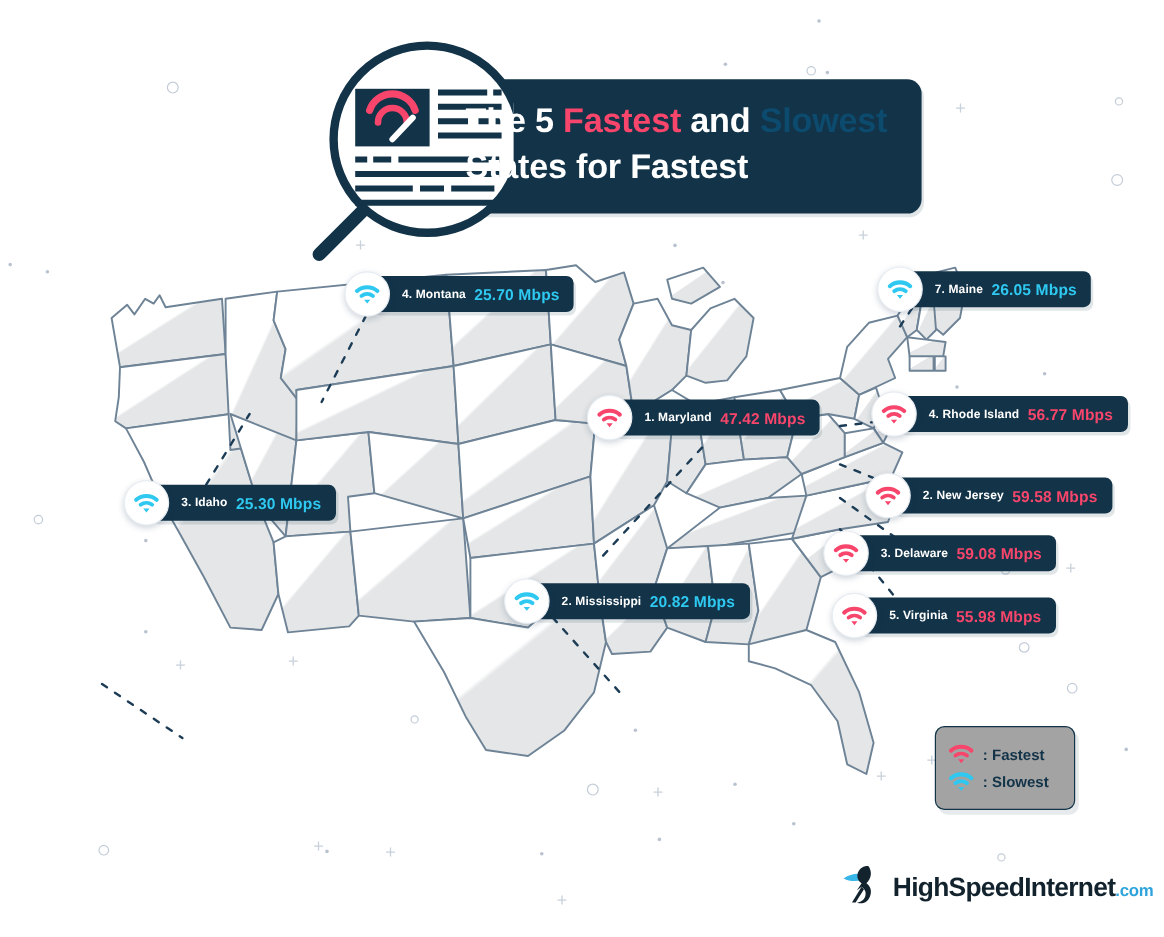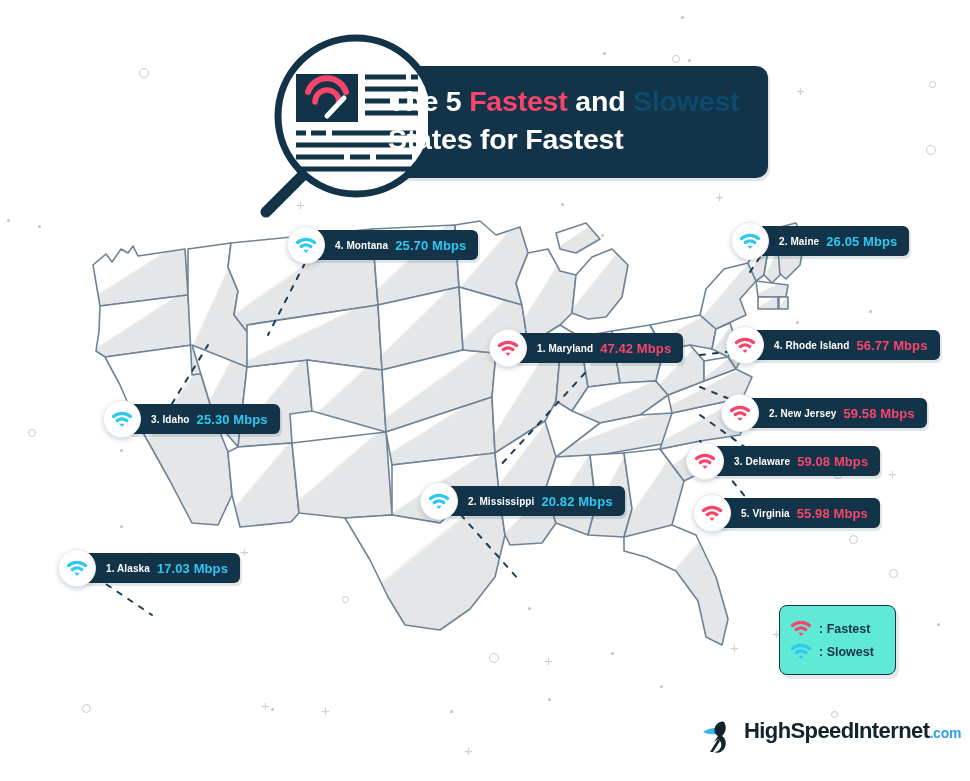--- a/index.html
+++ b/index.html
@@ -57,31 +57,31 @@
     padding:0 12px 0 26px;white-space:nowrap;
   }
   .pin .nm{color:#ffffff;font-size:10px;font-weight:bold;letter-spacing:.1px;}
   .pin .sp{font-size:13px;font-weight:bold;margin-left:7px;letter-spacing:.1px;}
   .pin.fast .sp{color:#f8456b;}
   .pin.slow .sp{color:#2ec8f0;}
 
   
   #legend{
     position:absolute;left:779px;top:605px;width:117px;height:70px;
-    background:#5eead4;border:1.5px solid #123348;border-radius:8px;
+    background:#a3a3a3;border:1.5px solid #123348;border-radius:8px;
     box-shadow:3px 4px 0 rgba(18,51,72,.10);
     display:flex;flex-direction:column;justify-content:center;gap:6px;
     padding-left:10px;box-sizing:border-box;
   }
   .legrow{display:flex;align-items:center;gap:7px;}
   .legrow .lbl{color:#123348;font-size:12.5px;font-weight:bold;}
 
   
   #logo{position:absolute;left:700px;top:718px;width:230px;height:44px;
-        display:flex;gap:4px;}
+        display:flex;align-items:center;gap:4px;}
   #logotext{font-size:22px;font-weight:bold;color:#12232e;letter-spacing:-.6px;}
   #logotext .dotcom{color:#2ea3dc;font-size:14px;letter-spacing:-.2px;}
 </style>
 </head>
 <body>
 
 <div id="stage">
 
   <div id="specks">
       <div class="speck circ" style="left: 834px; top: 471px; width: 6px; height: 6px;"></div>
@@ -348,21 +348,21 @@
     <span class="bubble">
         <span class="wifi" style="display: inline-flex; align-items: center;">
           <svg width="22" height="17" viewBox="0 0 22 17">
             <path d="M2.5,5.5 a13,13 0 0 1 17,0" fill="none" stroke="#2ec8f0" stroke-width="3.4" stroke-linecap="round"></path>
             <path d="M6.2,9.6 a8,8 0 0 1 9.6,0" fill="none" stroke="#2ec8f0" stroke-width="3.2" stroke-linecap="round"></path>
             <path d="M8.4,12.8 L11,16 L13.6,12.8 Z" fill="#2ec8f0"></path>
           </svg>
         </span>
       </span>
     <span class="plate">
-      <span class="nm">2. Maine</span>
+      <span class="nm">7. Maine</span>
       <span class="sp">26.05 Mbps</span>
     </span>
   </div>
 
   <div class="pin fast" style="left:489px;top:331px;justify-content:space-between;">
     <span class="bubble">
         <span class="wifi" style="display: inline-flex; align-items: center;">
           <svg width="22" height="17" viewBox="0 0 22 17">
             <path d="M2.5,5.5 a13,13 0 0 1 17,0" fill="none" stroke="#f8456b" stroke-width="3.4" stroke-linecap="round"></path>
             <path d="M6.2,9.6 a8,8 0 0 1 9.6,0" fill="none" stroke="#f8456b" stroke-width="3.2" stroke-linecap="round"></path>
@@ -465,35 +465,20 @@
             <path d="M8.4,12.8 L11,16 L13.6,12.8 Z" fill="#f8456b"></path>
           </svg>
         </span>
       </span>
     <span class="plate">
       <span class="nm">5. Virginia</span>
       <span class="sp">55.98 Mbps</span>
     </span>
   </div>
 
-  <div class="pin slow" style="left:58px;top:551px;">
-    <span class="bubble">
-        <span class="wifi" style="display: inline-flex; align-items: center;">
-          <svg width="22" height="17" viewBox="0 0 22 17">
-            <path d="M2.5,5.5 a13,13 0 0 1 17,0" fill="none" stroke="#2ec8f0" stroke-width="3.4" stroke-linecap="round"></path>
-            <path d="M6.2,9.6 a8,8 0 0 1 9.6,0" fill="none" stroke="#2ec8f0" stroke-width="3.2" stroke-linecap="round"></path>
-            <path d="M8.4,12.8 L11,16 L13.6,12.8 Z" fill="#2ec8f0"></path>
-          </svg>
-        </span>
-      </span>
-    <span class="plate">
-      <span class="nm">1. Alaska</span>
-      <span class="sp">17.03 Mbps</span>
-    </span>
-  </div>
 
   <div id="legend">
     <div class="legrow">
       <span class="wifi" style="display: inline-flex; align-items: center;">
           <svg width="22" height="17" viewBox="0 0 22 17">
             <path d="M2.5,5.5 a13,13 0 0 1 17,0" fill="none" stroke="#f8456b" stroke-width="3.4" stroke-linecap="round"></path>
             <path d="M6.2,9.6 a8,8 0 0 1 9.6,0" fill="none" stroke="#f8456b" stroke-width="3.2" stroke-linecap="round"></path>
             <path d="M8.4,12.8 L11,16 L13.6,12.8 Z" fill="#f8456b"></path>
           </svg>
         </span>

